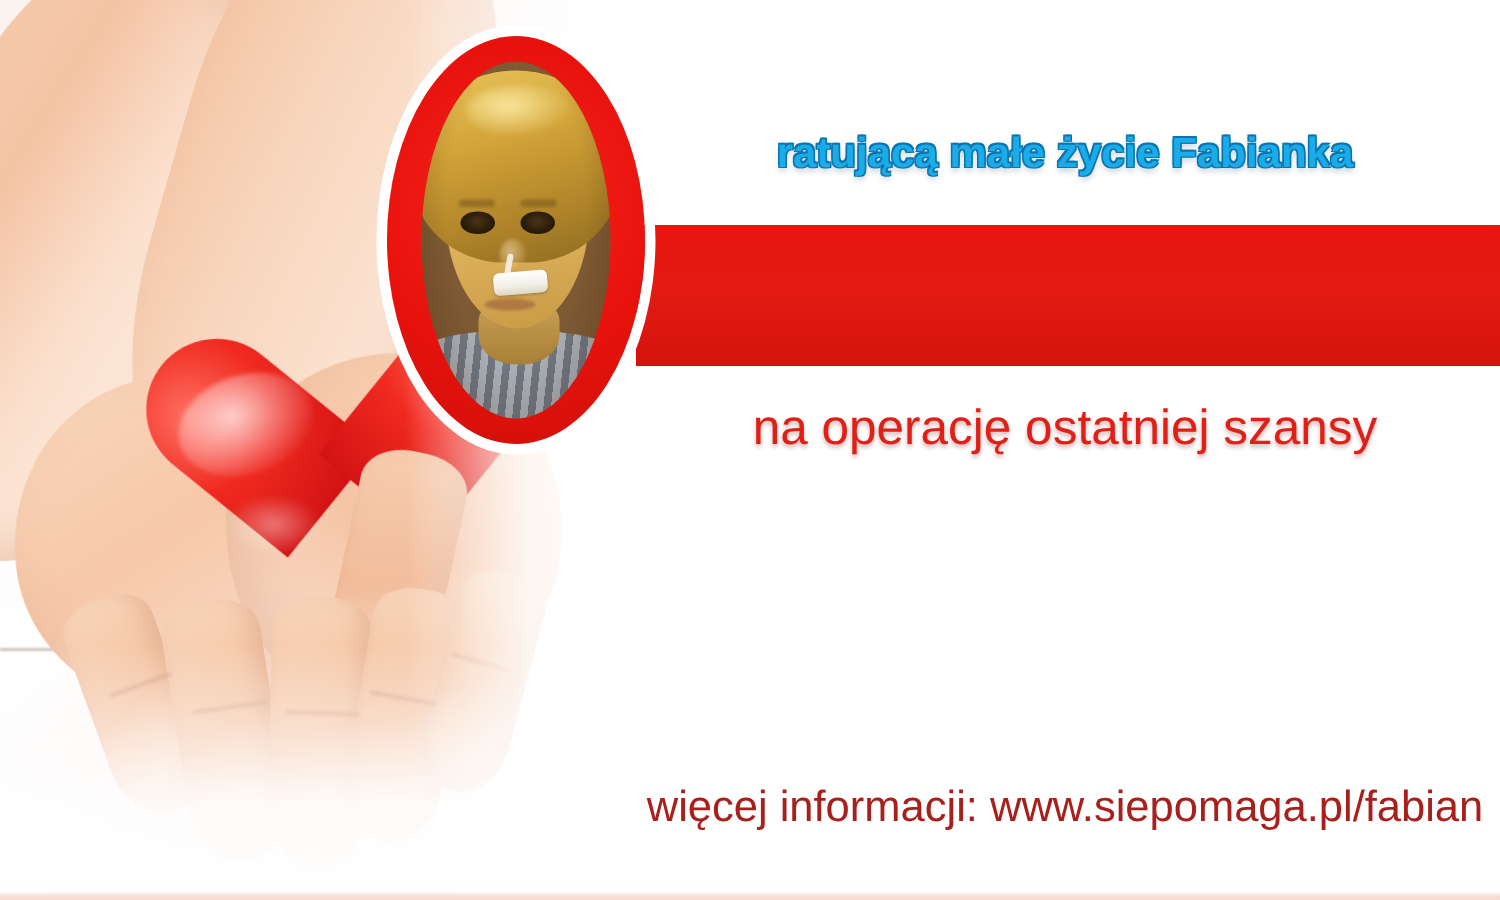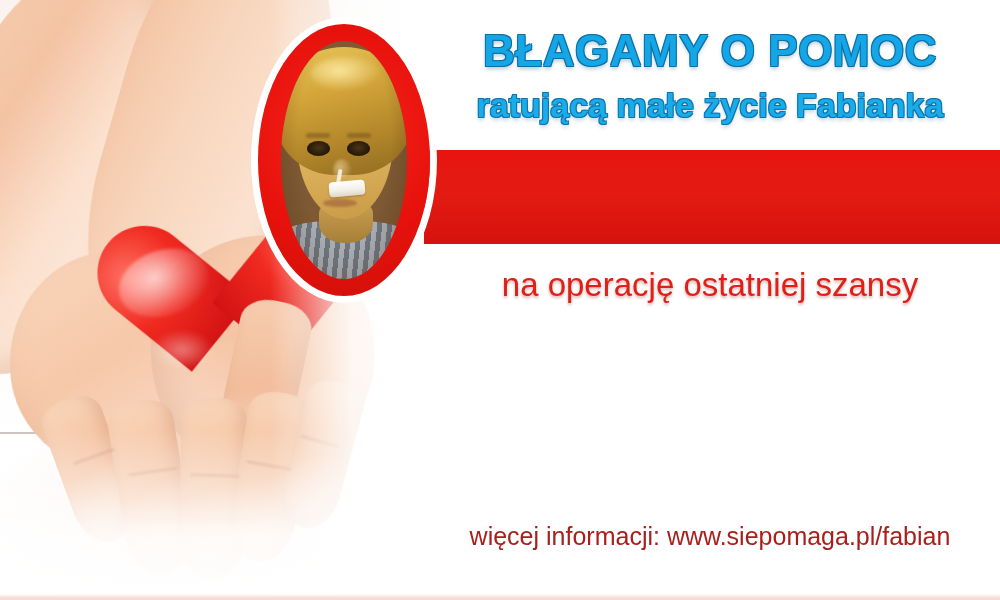--- a/index.html
+++ b/index.html
@@ -373,21 +373,21 @@
       -1px  1px 0 #0b6fa8,
        1px  1px 0 #0b6fa8,
        0 3px 4px rgba(0,70,120,0.30);
   }
   .subhead {
     position: absolute;
     left: 0;
     top: 86px;
     width: 580px;
     text-align: center;
-    font-size: 34px;
+    font-size: 28px;
     font-weight: bold;
     color: #19ace9;
     white-space: nowrap;
     text-shadow:
       -1px -1px 0 #0d74ad,
        1px -1px 0 #0d74ad,
       -1px  1px 0 #0d74ad,
        1px  1px 0 #0d74ad,
        0 3px 4px rgba(0,70,120,0.28);
   }
@@ -419,21 +419,21 @@
   }
   .body-line .red {
     color: #b4201c;
   }
   .footer-line {
     position: absolute;
     left: 0;
     top: 522px;
     width: 580px;
     text-align: center;
-    font-size: 25px;
+    font-size: 29px;
     color: #a8201c;
     white-space: nowrap;
   }
 </style>
 </head>
 <body>
 
 <div class="poster">
 
   <div class="photo">
@@ -486,21 +486,20 @@
       <div class="p-tube"></div>
       <div class="p-tape"></div>
       <div class="p-mouth"></div>
       <div class="p-vignette"></div>
     </div>
   </div>
 
 
   <div class="right-col">
 
-    <div class="headline">BŁAGAMY O POMOC</div>
 
     <div class="subhead">ratującą małe życie Fabianka</div>
 
     <div class="tagline">na operację ostatniej szansy</div>
 
 
     <div class="footer-line">więcej informacji: www.siepomaga.pl/fabian</div>
   </div>
 
   <div class="bottom-strip"></div>

